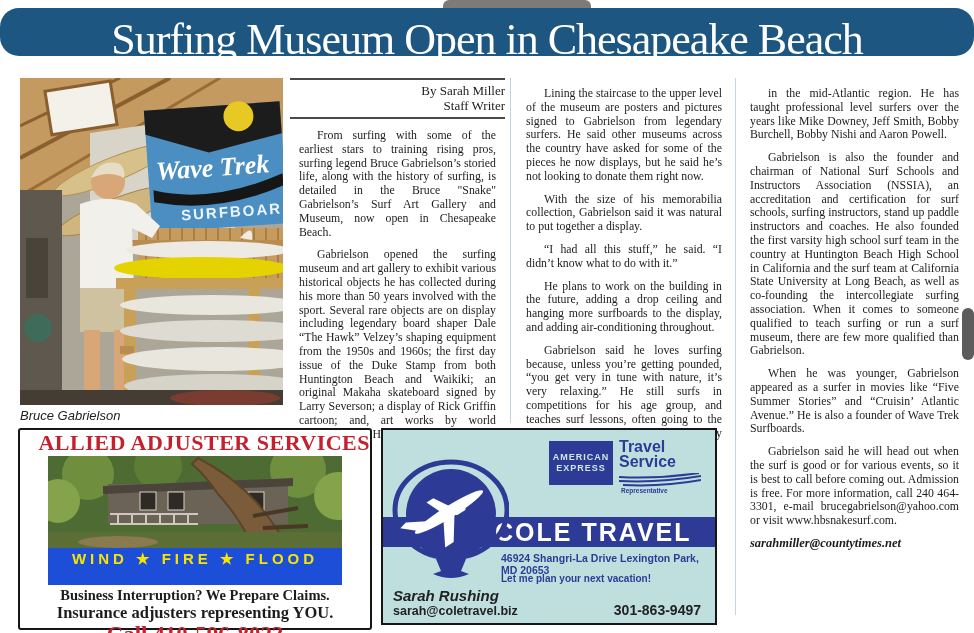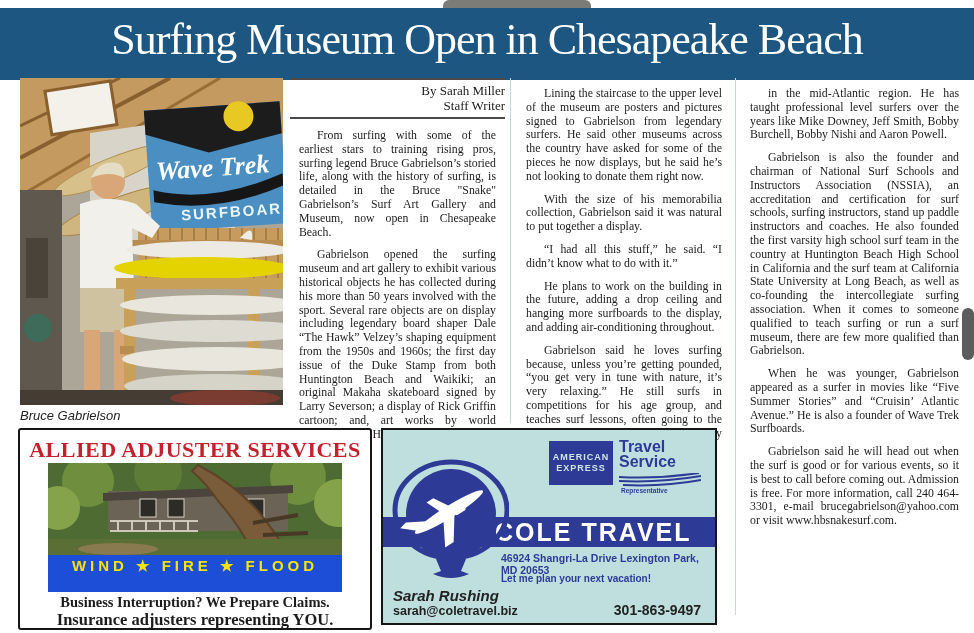--- a/index.html
+++ b/index.html
@@ -1,20 +1,20 @@
 <!DOCTYPE html>
 <html><head>
 <meta charset="utf-8">
 <style>
   html,body{margin:0;padding:0;background:#e9e9e9;}
   #page{position:relative;width:974px;height:633px;background:#ffffff;overflow:hidden;
         font-family:"Liberation Serif",serif;color:#1c1c1c;}
   
   .top-tab{position:absolute;left:443px;top:0;width:148px;height:9px;background:#7b7b78;border-radius:6px 6px 0 0;}
-  .banner{position:absolute;left:0;top:8px;width:974px;height:72px;background:#1d5681;}
+  .banner{position:absolute;left:0;top:8px;width:974px;height:48px;background:#1d5681;border-radius:19px;}
   .banner h1{margin:0;text-align:center;color:#ffffff;font-weight:400;font-size:44px;line-height:64px;
              letter-spacing:-1px;font-family:"Liberation Serif",serif;white-space:nowrap;}
   
   .photo{position:absolute;left:20px;top:78px;width:263px;height:327px;background:#b9b3a8;overflow:hidden;}
   .photo svg{display:block;}
   .caption{position:absolute;left:20px;top:408px;font-family:"Liberation Sans",sans-serif;
            font-style:italic;font-size:13px;color:#222;}
   
   .col{position:absolute;top:78px;font-size:11.8px;line-height:13.8px;text-align:justify;}
   .col p{margin:9px;text-indent:18px;}
@@ -25,21 +25,21 @@
           font-size:13px;line-height:15px;padding:3px 0 4px 0;margin-bottom:10px;}
   .contact-email{font-weight:bold;font-style:italic;margin-top:14px;text-indent:0 !important;font-size:12.5px;}
   .colrule{position:absolute;width:1px;background:#c3d4e2;}
   #rule1{left:510px;top:78px;height:345px;}
   #rule2{left:735px;top:78px;height:537px;}
   
   .scroll-thumb{position:absolute;left:962px;top:308px;width:12px;height:52px;background:#5c5c5c;border-radius:6px;}
   
   .ad-allied{position:absolute;left:18px;top:428px;width:354px;height:202px;background:#fff;
              border:2px solid #161616;border-radius:3px;box-sizing:border-box;text-align:center;}
-  .allied-title{color:#c4212f;font-weight:bold;font-size:22px;line-height:24px;margin-top:8px;letter-spacing:0.5px;}
+  .allied-title{color:#c4212f;font-weight:bold;font-size:22px;line-height:24px;margin-top:1px;letter-spacing:0.5px;text-align:right;}
   .allied-photo{position:relative;width:294px;height:92px;margin:1px auto 0 auto;overflow:hidden;}
   .allied-band{width:294px;height:37px;margin:0 auto;background:#1d4ed8;color:#f8e400;
                font-family:"Liberation Sans",sans-serif;font-weight:bold;font-size:15px;line-height:21px;letter-spacing:4px;}
   .allied-line1{font-weight:bold;font-size:14.5px;line-height:17px;margin-top:2px;}
   .allied-line2{font-weight:bold;font-size:16.5px;line-height:18px;}
   .allied-phone{color:#c4212f;font-weight:bold;font-size:23px;line-height:25px;}
   .allied-site{font-size:16px;line-height:17px;font-weight:bold;}
   
   .ad-cole{position:absolute;left:381px;top:428px;width:336px;height:197px;background:#bfdfdf;
            border:2px solid #161616;box-sizing:border-box;font-family:"Liberation Sans",sans-serif;}
@@ -162,20 +162,21 @@
     <p>“I had all this stuff,” he said. “I didn’t know what to do with it.”</p>
     <p>He plans to work on the building in the future, adding a drop ceiling and hanging more surfboards to the display, and adding air-conditioning throughout.</p>
     <p>Gabrielson said he loves surfing because, unless you’re getting pounded, “you get very in tune with nature, it’s very relaxing.” He still surfs in competitions for his age group, and teaches surf lessons, often going to the Eastern Shore. Gabrielson said he only coaches</p>
   </div>
 
   <div class="col" id="col3">
     <p>in the mid-Atlantic region. He has taught professional level surfers over the years like Mike Downey, Jeff Smith, Bobby Burchell, Bobby Nishi and Aaron Powell.</p>
     <p>Gabrielson is also the founder and chairman of National Surf Schools and Instructors Association (NSSIA), an accreditation and certification for surf schools, surfing instructors, stand up paddle instructors and coaches. He also founded the first varsity high school surf team in the country at Huntington Beach High School in California and the surf team at California State University at Long Beach, as well as co-founding the intercollegiate surfing association. When it comes to someone qualified to teach surfing or run a surf museum, there are few more qualified than Gabrielson.</p>
     <p>When he was younger, Gabrielson appeared as a surfer in movies like “Five Summer Stories” and “Cruisin’ Atlantic Avenue.”  He is also a founder of Wave Trek Surfboards.</p>
     <p>Gabrielson said he will head out when the surf is good or for various events, so it is best to call before coming out. Admission is free. For more information, call 240 464-3301, e-mail brucegabrielson@yahoo.com or visit www.hbsnakesurf.com.</p>
+    <p class="contact-email">sarahmiller@countytimes.net</p>
   </div>
 
   <div class="ad-allied">
     <div class="allied-title">ALLIED ADJUSTER SERVICES</div>
     <div class="allied-photo">
       <svg width="294" height="92" viewBox="0 0 294 92">
         <rect x="0" y="0" width="294" height="92" fill="#4e6b33"></rect>
         <circle cx="40" cy="18" r="26" fill="#6f8f3f"></circle>
           <circle cx="110" cy="10" r="24" fill="#5d7c36"></circle>
         <circle cx="250" cy="14" r="28" fill="#6f8f3f"></circle>

